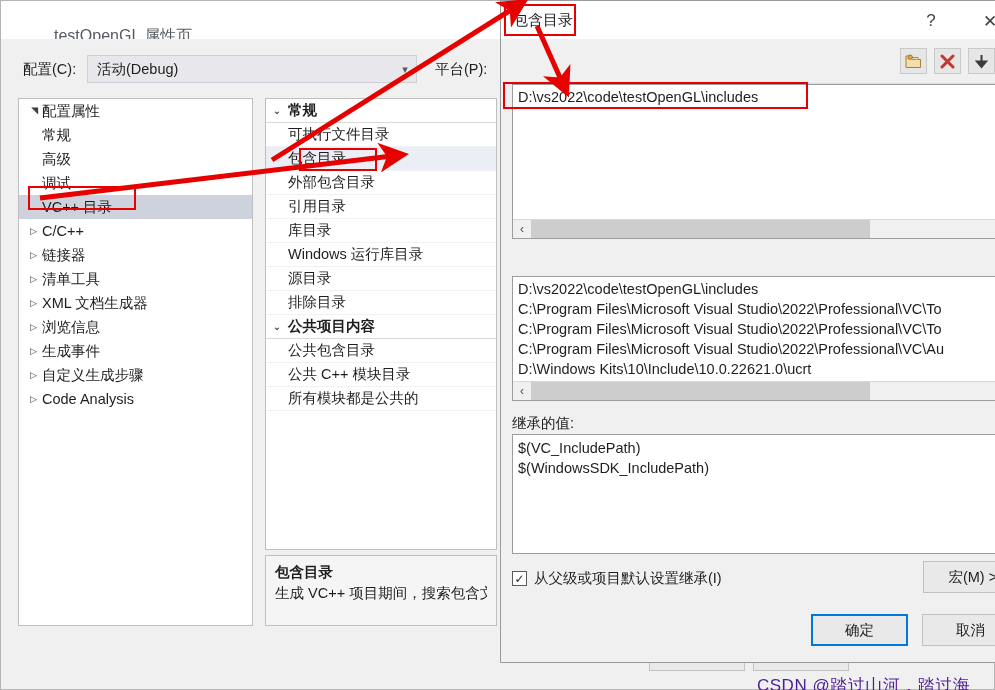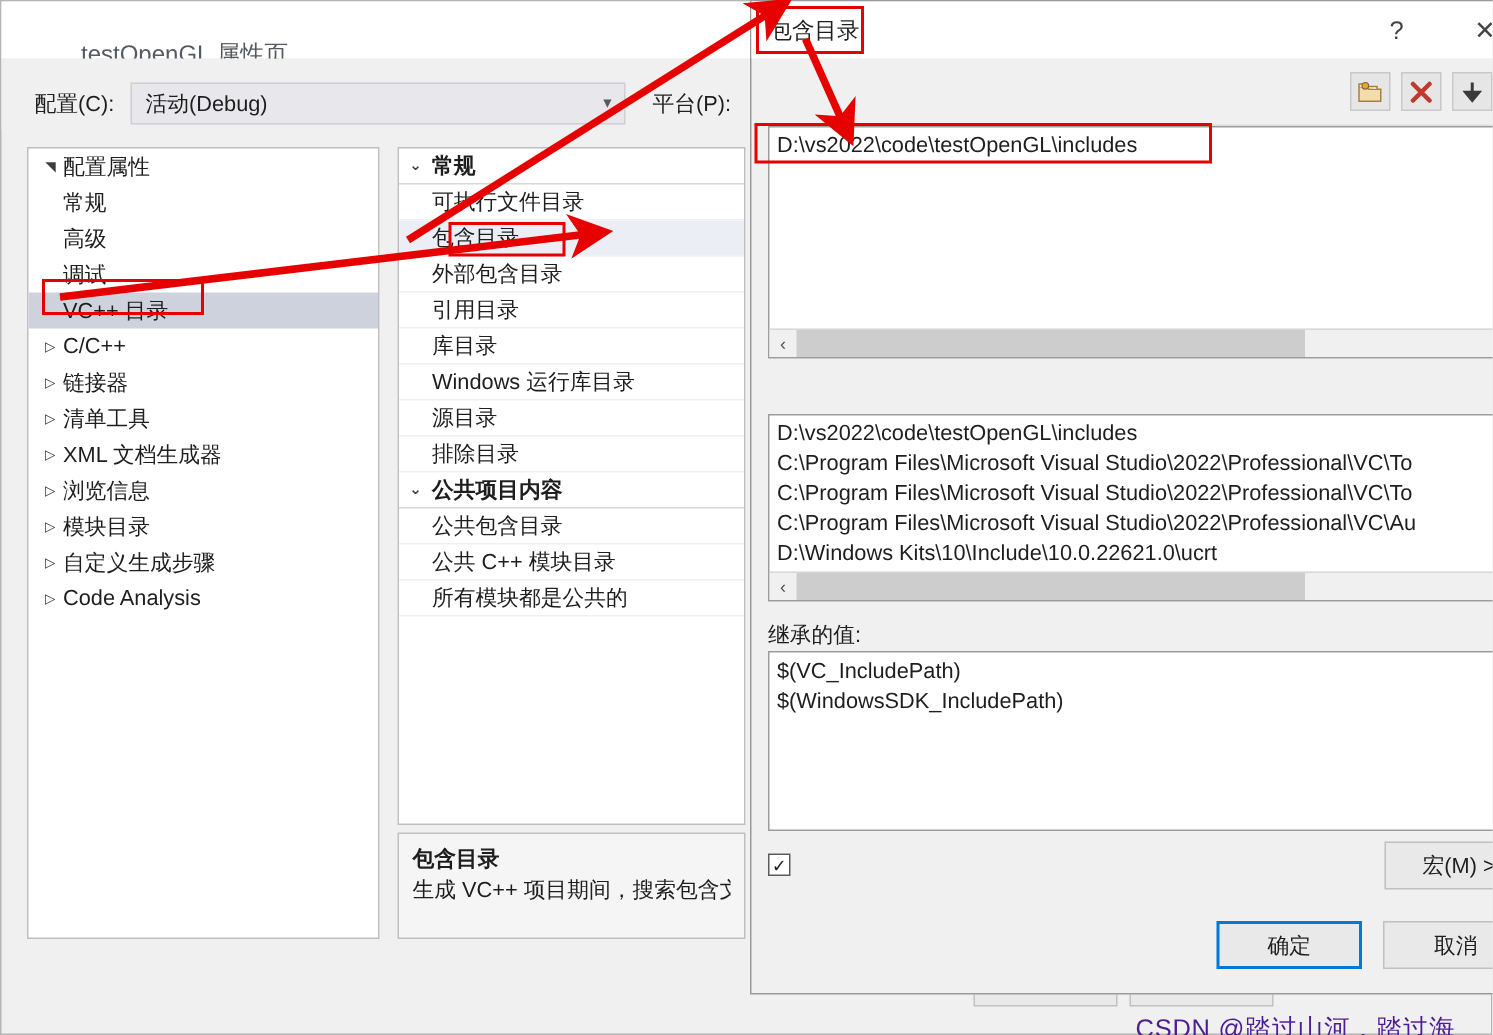--- a/index.html
+++ b/index.html
@@ -454,21 +454,21 @@
         <div class="tree-item">
           <span class="tree-twisty">▷</span>
           <span class="tlabel">XML 文档生成器</span>
         </div>
         <div class="tree-item">
           <span class="tree-twisty">▷</span>
           <span class="tlabel">浏览信息</span>
         </div>
         <div class="tree-item">
           <span class="tree-twisty">▷</span>
-          <span class="tlabel">模块目录</span>
+          <span class="tlabel">生成事件</span>
         </div>
         <div class="tree-item">
           <span class="tree-twisty">▷</span>
           <span class="tlabel">自定义生成步骤</span>
         </div>
         <div class="tree-item">
           <span class="tree-twisty">▷</span>
           <span class="tlabel">Code Analysis</span>
         </div>
       </div>
@@ -587,20 +587,21 @@
     </div>
 
     <div class="sect-label" id="inherit-label">继承的值:</div>
     <div id="inherit-box">
         <div class="iline">$(VC_IncludePath)</div>
         <div class="iline">$(WindowsSDK_IncludePath)</div>
       </div>
 
     <div id="inherit-check">
       <span class="cbox">✓</span>
+      <span>从父级或项目默认设置继承(I)</span>
     </div>
 
     <div class="dbtn" id="macro-btn">宏(M) &gt;&gt;</div>
     <div class="dbtn" id="ok-btn">确定</div>
     <div class="dbtn" id="cancel-btn">取消</div>
   </div>
 
   <div class="redbox" style="left:28px; top:186px; width:108px; height:24px;"></div>
   <div class="redbox" style="left:299px; top:148px; width:78px; height:23px;"></div>
   <div class="redbox" style="left:504px; top:4px; width:72px; height:32px;"></div>

